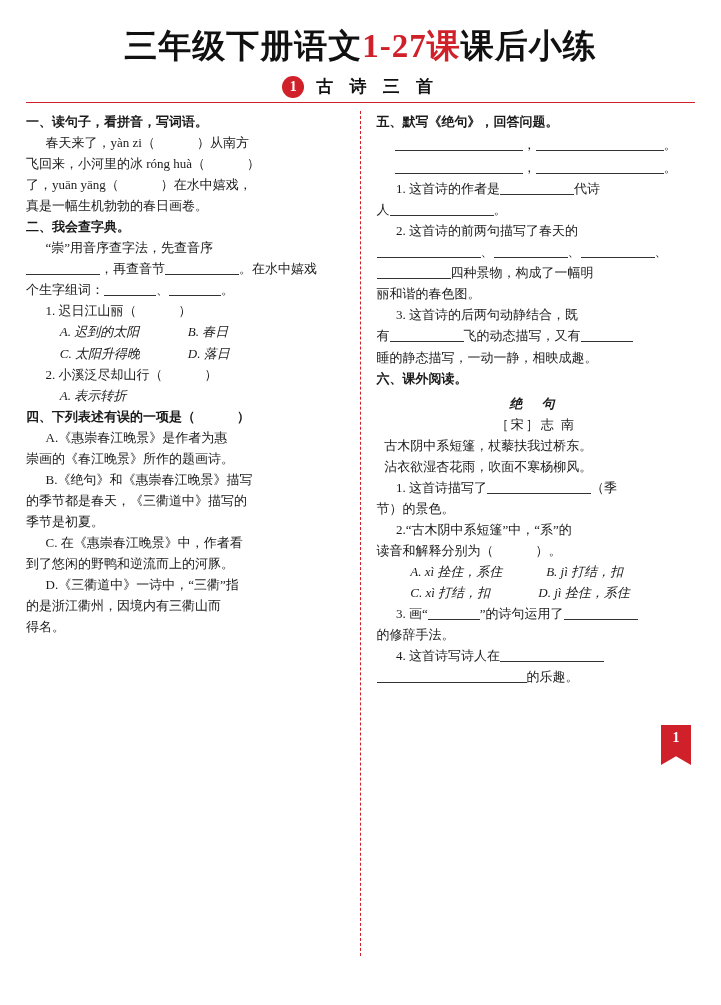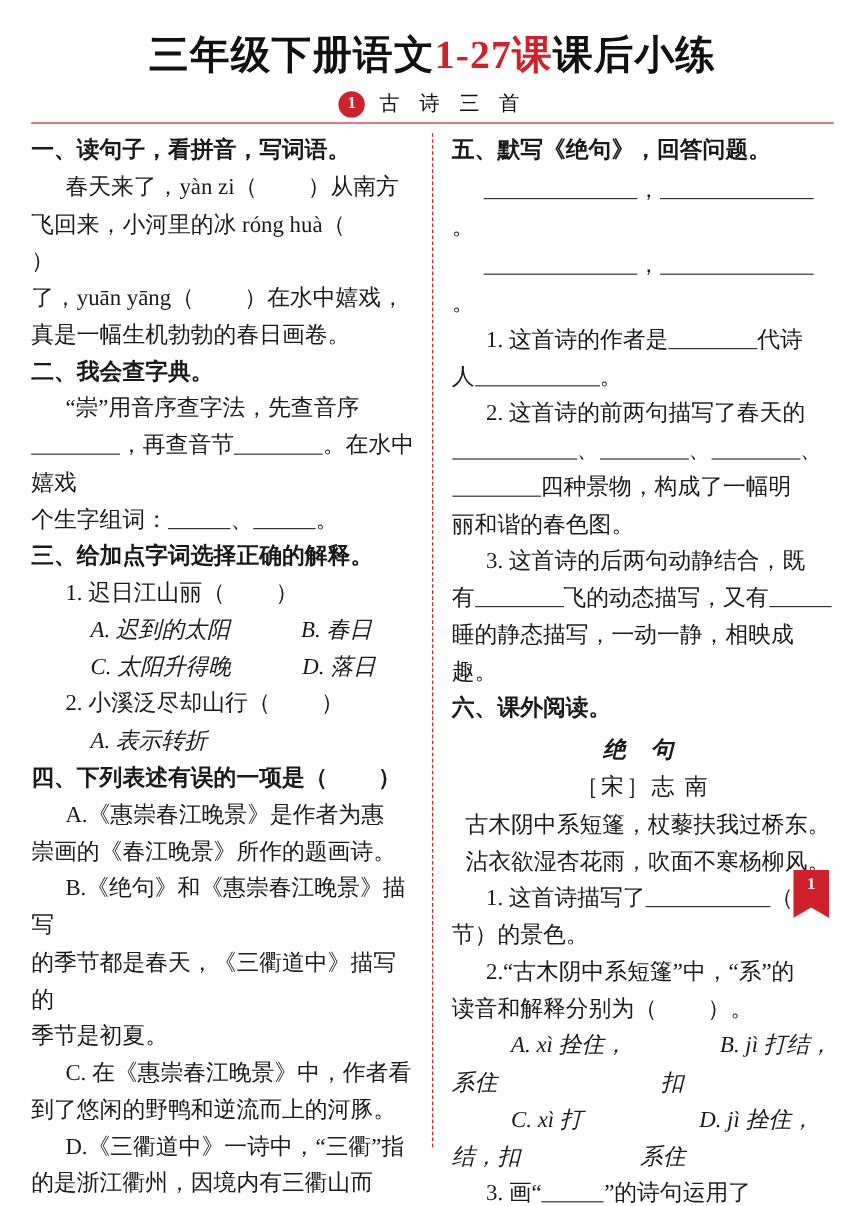--- a/index.html
+++ b/index.html
@@ -51,38 +51,38 @@
     color: #fff;
     font-size: 14px;
     font-weight: bold;
     display: flex;
     align-items: center;
     justify-content: center;
     font-family: "Liberation Serif", serif;
   }
   .lesson-name {
     font-size: 17px;
-    font-weight: normal;
+    font-weight: bold;
     letter-spacing: 6px;
     color: #111;
   }
   .hr-red {
     border: none;
     border-top: 1px solid #d0202a;
     margin: 4px 0 8px 0;
   }
   
   .columns {
     display: flex;
     height: 845px;
   }
   .col {
     width: 50%;
     box-sizing: border-box;
-    font-size: 19px;
+    font-size: 13px;
     line-height: 1.62;
   }
   .col.left {
     padding-right: 14px;
     border-right: 1px dashed #d0202a;
   }
   .col.right {
     padding-left: 16px;
   }
   .sec-title {
@@ -197,21 +197,20 @@
 
       <p class="p sec-title">二、我会查字典。</p>
       <p class="p indent1">“崇”用音序查字法，先查音序</p>
       <p class="p">
         <span class="u u-m"></span><span>，再查音节</span><span class="u u-m"></span><span>。在水中嬉戏</span>
       </p>
       <p class="p">
         <span>个生字组词：</span><span class="u u-s"></span>、<span class="u u-s"></span>。
       </p>
 
-      <p class="p sec-title">三、给加点字词选择正确的解释。</p>
       <p class="p indent1">
         <span>1. 迟日江山丽（</span><span class="paren"></span>）
       </p>
       <p class="p opt-row choices">
         <span class="choice-a">A. 迟到的太阳</span>
         <span>B. 春日</span>
       </p>
       <p class="p opt-row choices">
         <span class="choice-a">C. 太阳升得晚</span>
         <span>D. 落日</span>

